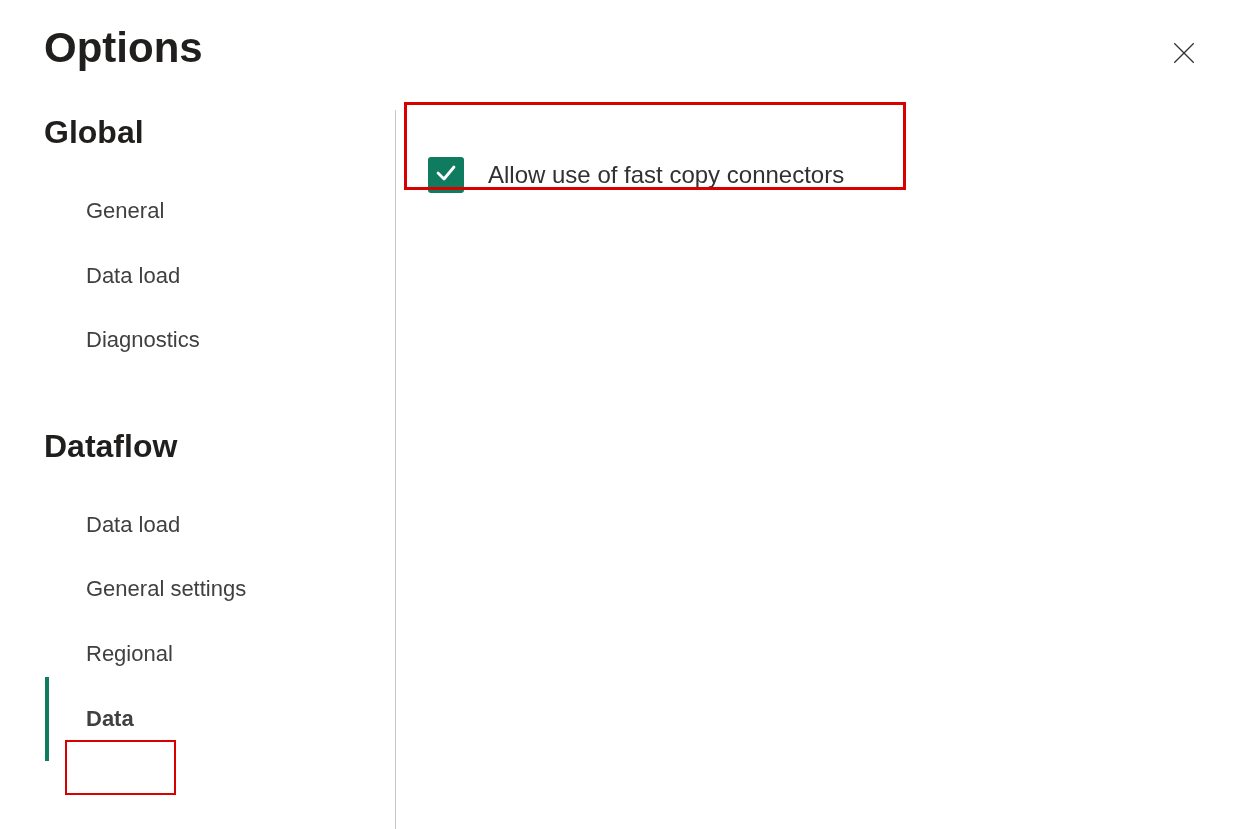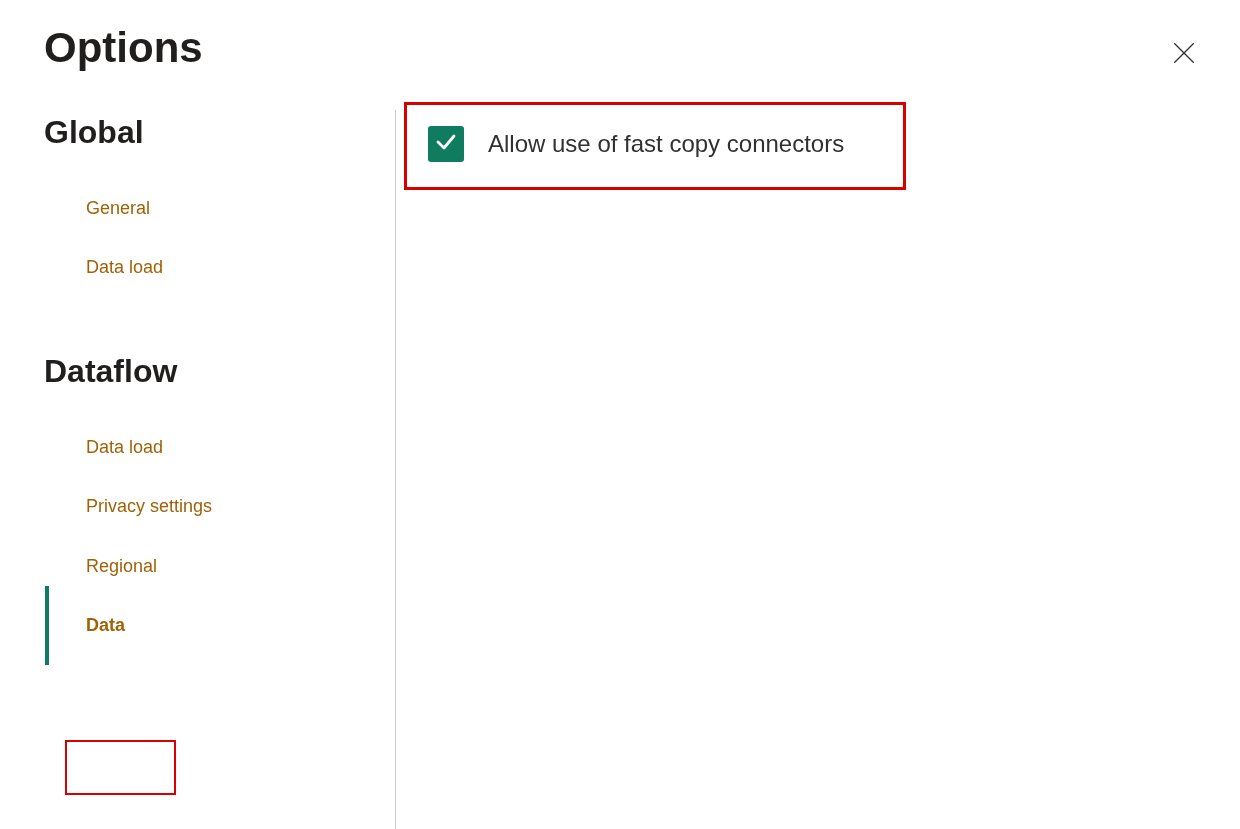--- a/index.html
+++ b/index.html
@@ -49,22 +49,22 @@
     .section-header {
       font-size: 32px;
       font-weight: 700;
       color: #201f1e;
       margin-bottom: 28px;
     }
     .section-header.df {
       margin-top: 55px;
     }
     .nav-item {
-      font-size: 18px;
-      color: #a16207;
+      font-size: 22px;
+      color: #404040;
       padding: 18px 16px 18px 42px;
       cursor: pointer;
       position: relative;
       line-height: 1.3;
     }
     .nav-item.selected {
       font-weight: 700;
     }
     .nav-item.selected::before {
       content: "";
@@ -103,20 +103,21 @@
     }
     .content {
       position: absolute;
       left: 428px;
       top: 126px;
     }
     .checkbox-row {
       display: flex;
       align-items: center;
       cursor: pointer;
+      margin-top: 31px;
     }
     .checkbox-box {
       width: 36px;
       height: 36px;
       background: #0f7b5f;
       border-radius: 3px;
       display: flex;
       align-items: center;
       justify-content: center;
       margin-right: 24px;
@@ -142,24 +143,25 @@
       <line x1="3" y1="3" x2="21" y2="21"></line>
       <line x1="21" y1="3" x2="3" y2="21"></line>
     </svg>
   </span>
 </button>
 
 <div class="sidebar">
   <div class="section-header">Global</div>
   <div class="nav-item">General</div>
   <div class="nav-item">Data load</div>
+  <div class="nav-item">Diagnostics</div>
 
   <div class="section-header df">Dataflow</div>
   <div class="nav-item">Data load</div>
-  <div class="nav-item">Privacy settings</div>
+  <div class="nav-item">General settings</div>
   <div class="nav-item">Regional</div>
   <div class="nav-item selected">Data</div>
 </div>
 
 <div class="divider"></div>
 
 <div class="content">
   <div class="checkbox-row">
     <div class="checkbox-box">
       <span>

